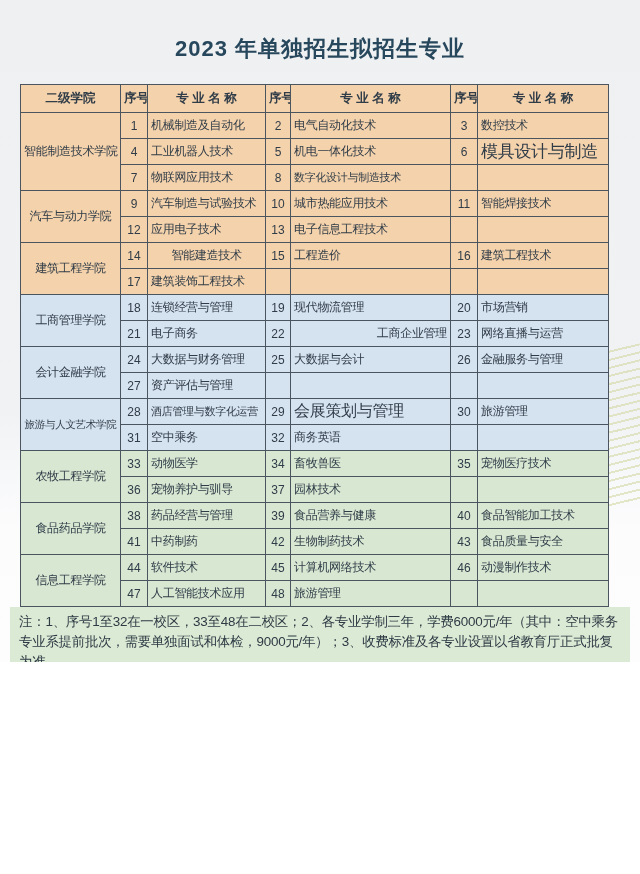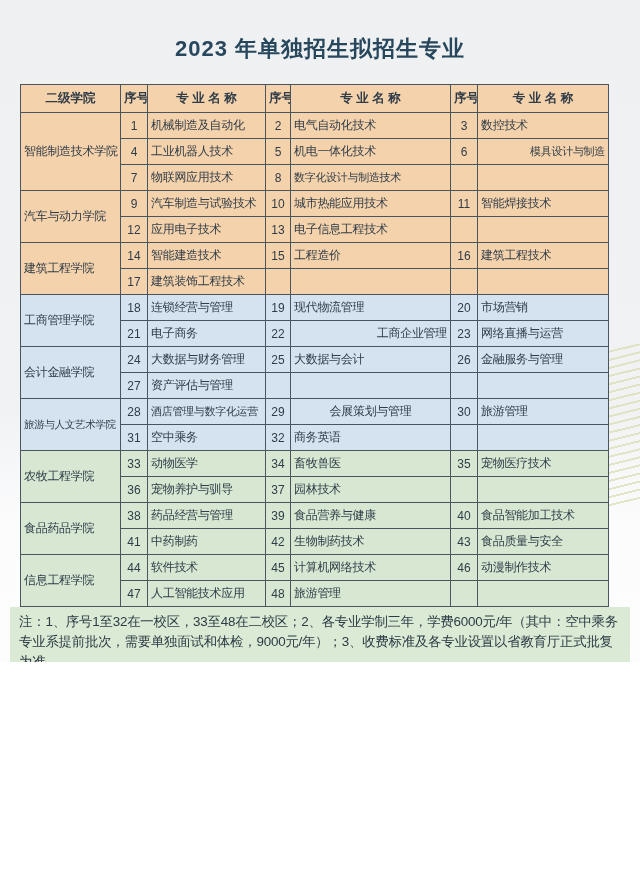--- a/index.html
+++ b/index.html
@@ -21,21 +21,21 @@
   table.majors {
     position:absolute; left:20px; top:84px; width:588px;
     border-collapse:collapse; table-layout:fixed;
     font-size:12px; color:#303c48;
   }
   table.majors th, table.majors td {
     border:1px solid #4a5560; padding:0 3px; overflow:hidden; white-space:nowrap;
   }
   table.majors thead th { height:27px; background:#f4d2ab; font-size:12.5px; font-weight:bold; text-align:center; }
   table.majors tbody td { height:25px; }
-  td.college { letter-spacing:-0.3px;margin-left:36px; }
+  td.college { text-align:center; letter-spacing:-0.3px;margin-left:36px; }
   td.no { text-align:center; }
   td.major { text-align:left; padding-left:5px; letter-spacing:-0.3px; }
   tr.theme-peach td { background:#f4d2ab; }
   tr.theme-blue  td { background:#d5e2ef; }
   tr.theme-green td { background:#d7e7d2; }
   .note {
     position:absolute; left:10px; top:607px; width:620px; box-sizing:border-box;
     background:#dbead5; color:#2e3a44; font-size:13.4px; line-height:1.48;
     padding:5px 9px 7px 9px; letter-spacing:-0.2px;
   }
@@ -157,21 +157,21 @@
           <td class="major" style="font-size: 12px;">电气自动化技术</td>
           <td class="no">3</td>
           <td class="major" style="font-size: 12px;">数控技术</td>
         </tr>
         <tr class="theme-peach">
           <td class="no">4</td>
           <td class="major" style="font-size: 12px;">工业机器人技术</td>
           <td class="no">5</td>
           <td class="major" style="font-size: 12px;">机电一体化技术</td>
           <td class="no">6</td>
-          <td class="major" style="font-size: 11px; text-align: right;">模具设计与制造</td>
+          <td class="major" style="font-size: 17px;">模具设计与制造</td>
         </tr>
         <tr class="theme-peach">
           <td class="no">7</td>
           <td class="major" style="font-size: 12px;">物联网应用技术</td>
           <td class="no">8</td>
           <td class="major" style="font-size: 11px;">数字化设计与制造技术</td>
           <td class="no"></td>
           <td class="major" style="font-size: 12px;"></td>
         </tr>
         <tr class="theme-peach">
@@ -187,21 +187,21 @@
           <td class="no">12</td>
           <td class="major" style="font-size: 12px;">应用电子技术</td>
           <td class="no">13</td>
           <td class="major" style="font-size: 12px;">电子信息工程技术</td>
           <td class="no"></td>
           <td class="major" style="font-size: 12px;"></td>
         </tr>
         <tr class="theme-peach">
           <td class="college" rowspan="2" style="font-size: 12px;">建筑工程学院</td>
           <td class="no">14</td>
-          <td class="major" style="font-size: 12px;">智能建造技术</td>
+          <td class="major" style="font-size: 12px; text-align: center;">智能建造技术</td>
           <td class="no">15</td>
           <td class="major" style="font-size: 12px;">工程造价</td>
           <td class="no">16</td>
           <td class="major" style="font-size: 12px;">建筑工程技术</td>
         </tr>
         <tr class="theme-peach">
           <td class="no">17</td>
           <td class="major" style="font-size: 12px;">建筑装饰工程技术</td>
           <td class="no"></td>
           <td class="major" style="font-size: 12px;"></td>
@@ -240,21 +240,21 @@
           <td class="no"></td>
           <td class="major" style="font-size: 12px;"></td>
           <td class="no"></td>
           <td class="major" style="font-size: 12px;"></td>
         </tr>
         <tr class="theme-blue">
           <td class="college" rowspan="2" style="font-size: 10.5px;">旅游与人文艺术学院</td>
           <td class="no">28</td>
           <td class="major" style="font-size: 11px;">酒店管理与数字化运营</td>
           <td class="no">29</td>
-          <td class="major" style="font-size: 12px; text-align: center;">会展策划与管理</td>
+          <td class="major" style="font-size: 16px;">会展策划与管理</td>
           <td class="no">30</td>
           <td class="major" style="font-size: 12px;">旅游管理</td>
         </tr>
         <tr class="theme-blue">
           <td class="no">31</td>
           <td class="major" style="font-size: 12px; margin-top: 40px;">空中乘务</td>
           <td class="no">32</td>
           <td class="major" style="font-size: 12px;">商务英语</td>
           <td class="no"></td>
           <td class="major" style="font-size: 12px;"></td>

